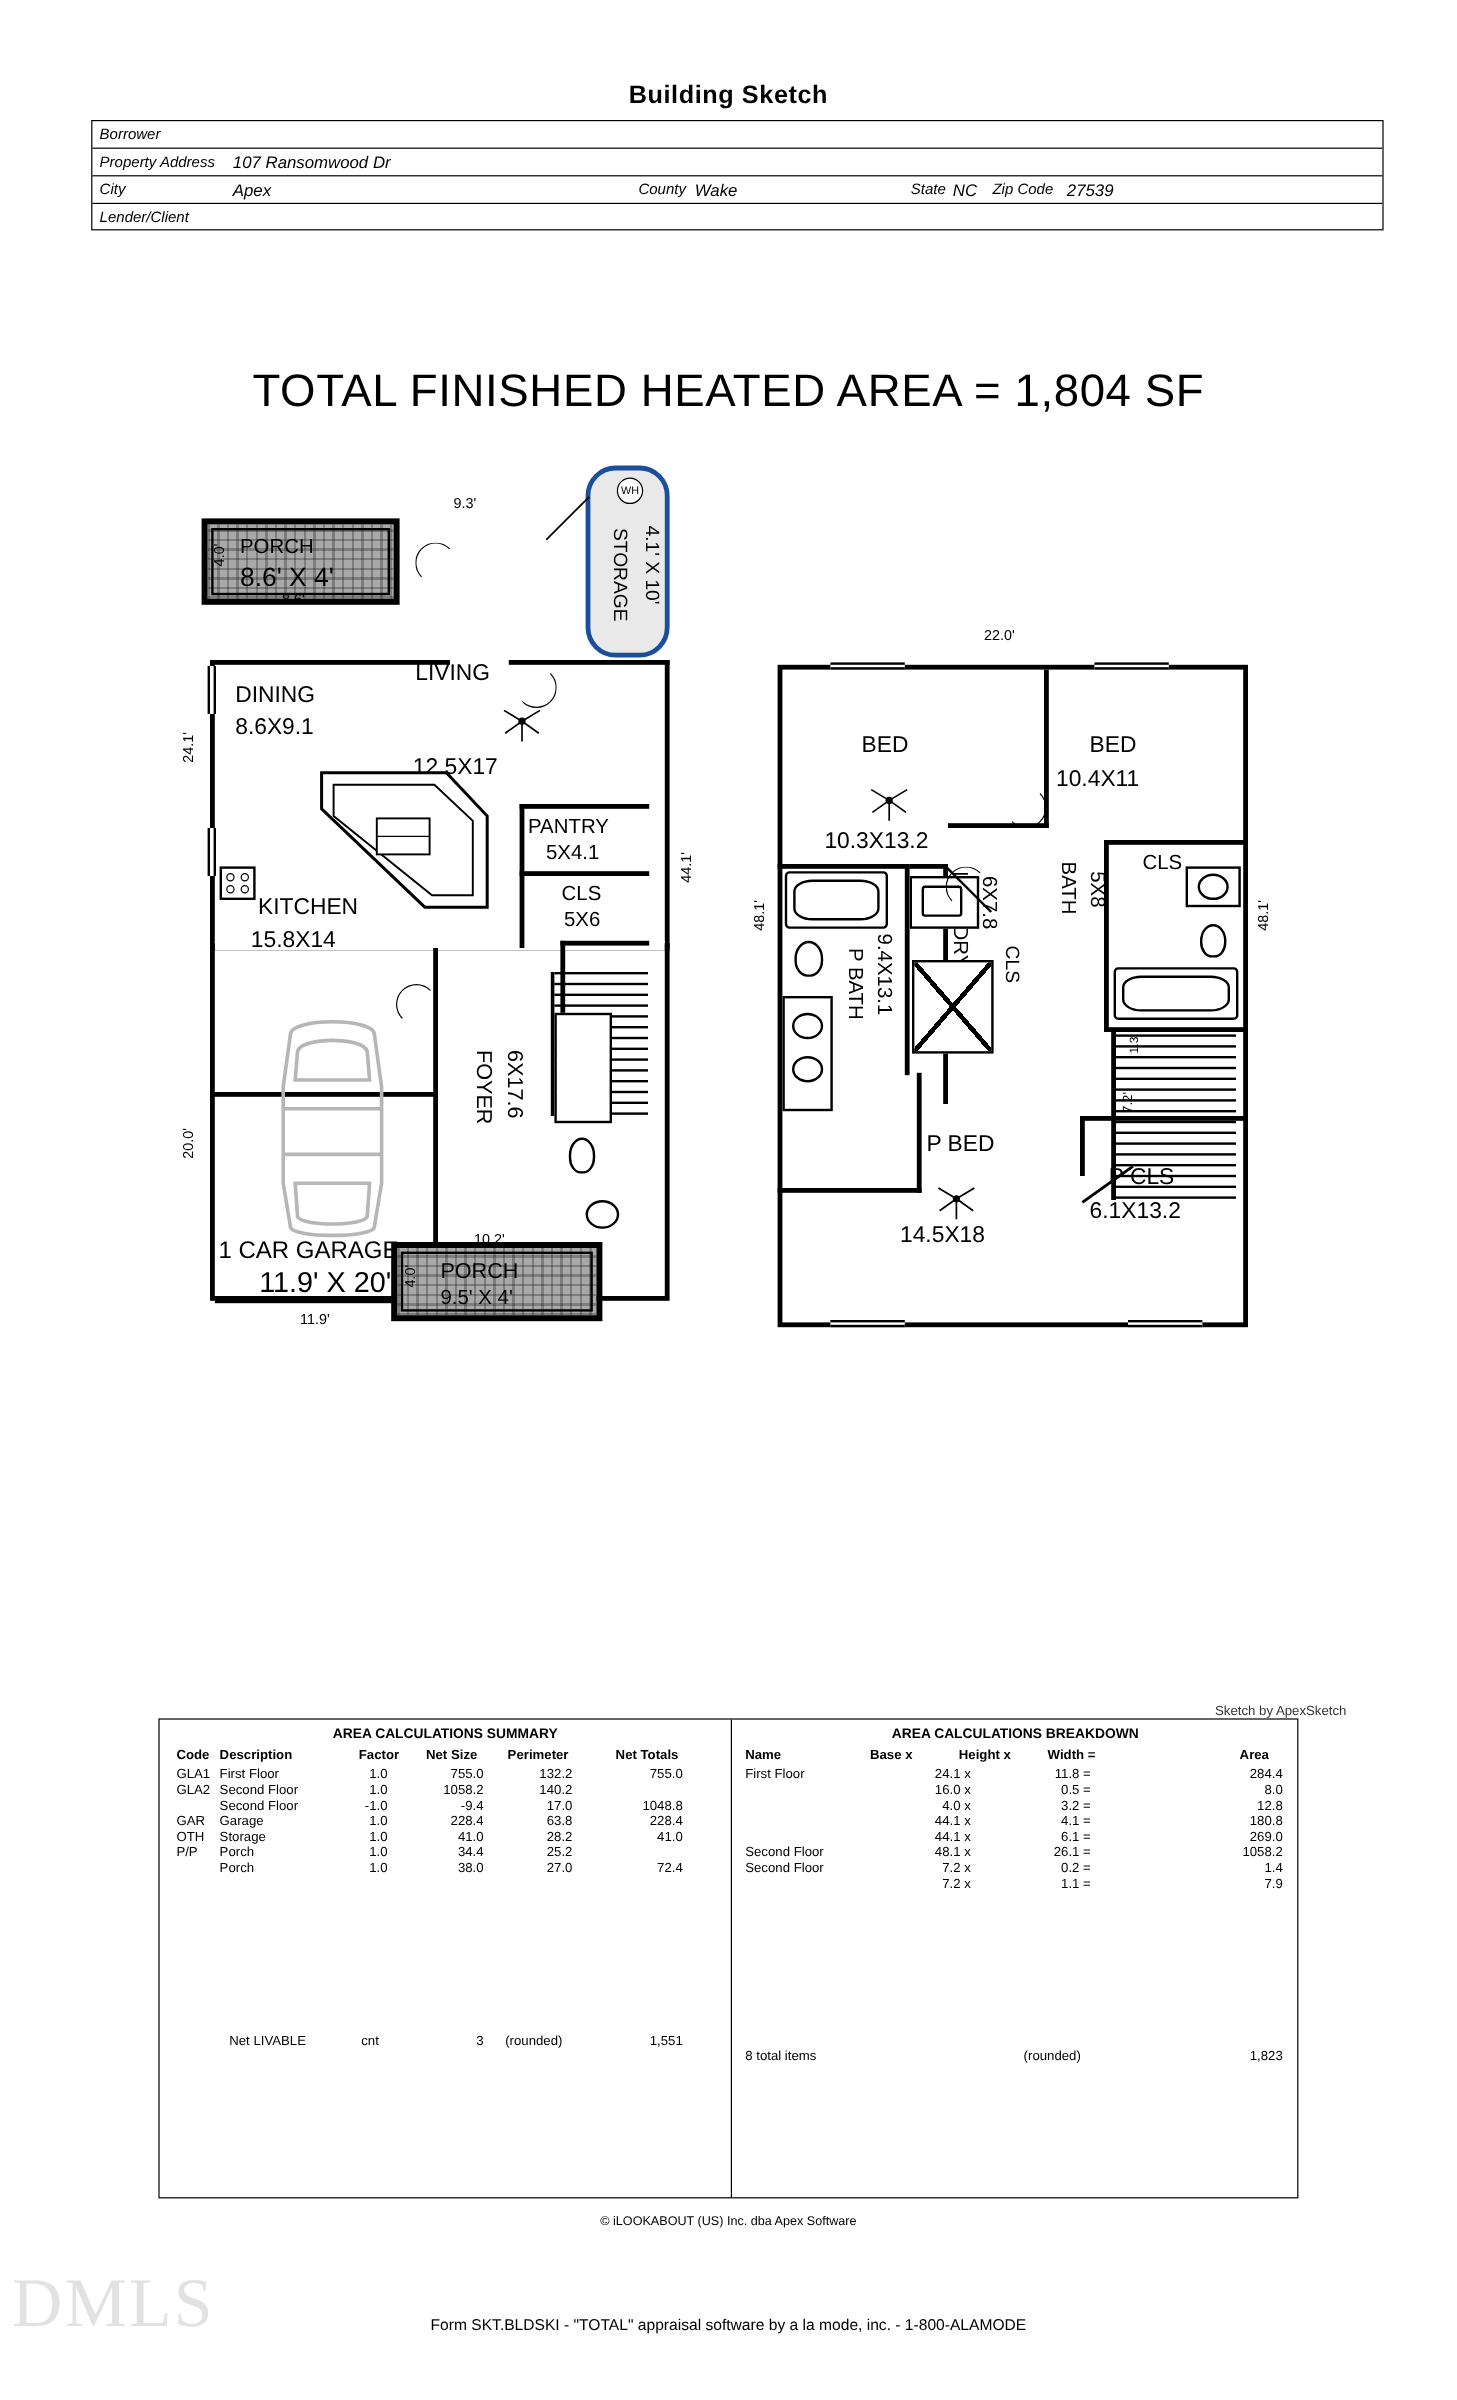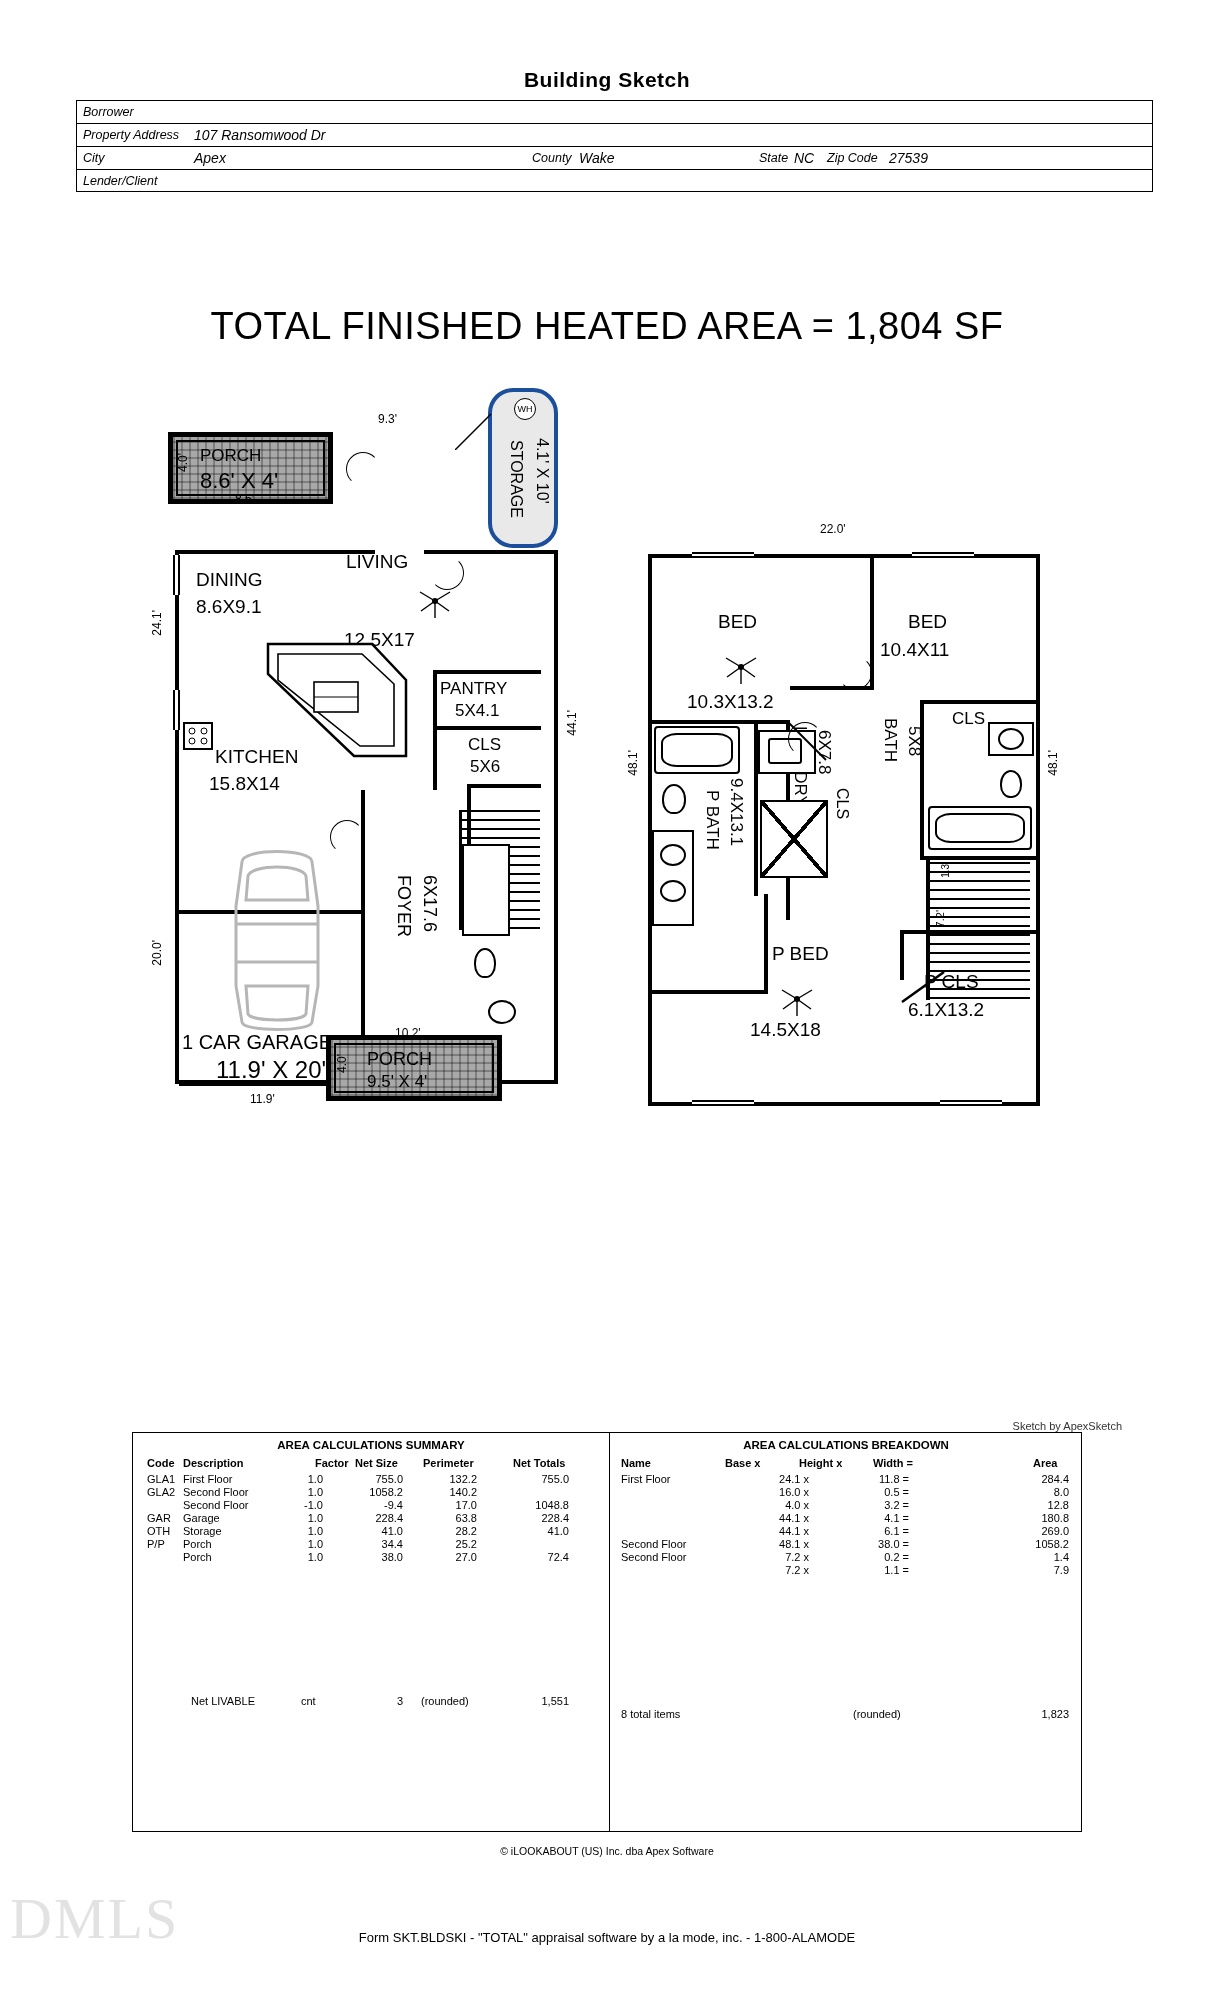--- a/index.html
+++ b/index.html
@@ -431,21 +431,21 @@
   </div>
 
   <div class="sketchby">Sketch by ApexSketch</div>
 
   <div class="tables">
     <div class="tbl-div"></div>
 
     <div class="tbl-title" style="left:0; top:6px; width:476px;">AREA CALCULATIONS SUMMARY</div>
     <div class="cell b" style="left:14px;  top:24px;">Code</div>
     <div class="cell b" style="left:50px;  top:24px;">Description</div>
-    <div class="cell b" style="left:165px; top:24px;padding-left:17px;">Factor</div>
+    <div class="cell b" style="left:149px; top:24px;padding-left:17px;">Factor</div>
     <div class="cell b" style="left:222px; top:24px;">Net Size</div>
     <div class="cell b" style="left:290px; top:24px;">Perimeter</div>
     <div class="cell b" style="left:380px; top:24px;">Net Totals</div>
 
     <div class="cell" style="left:14px;  top:40px;">GLA1</div>
     <div class="cell" style="left:50px;  top:40px;">First Floor</div>
     <div class="cell r" style="left:150px; top:40px; width:40px;">1.0</div>
     <div class="cell r" style="left:210px; top:40px; width:60px;">755.0</div>
     <div class="cell r" style="left:288px; top:40px; width:56px;">132.2</div>
     <div class="cell r" style="left:380px; top:40px; width:56px;">755.0</div>
@@ -525,21 +525,21 @@
     <div class="cell r" style="left:700px; top:79px; width:76px;">4.1  =</div>
     <div class="cell r" style="left:868px; top:79px; width:68px;">180.8</div>
 
     <div class="cell" style="left:488px; top:92px;"></div>
     <div class="cell r" style="left:610px; top:92px; width:66px;">44.1  x</div>
     <div class="cell r" style="left:700px; top:92px; width:76px;">6.1  =</div>
     <div class="cell r" style="left:868px; top:92px; width:68px;">269.0</div>
 
     <div class="cell" style="left:488px; top:105px;">Second Floor</div>
     <div class="cell r" style="left:610px; top:105px; width:66px;">48.1  x</div>
-    <div class="cell r" style="left:700px; top:105px; width:76px;">38.0  =</div>
+    <div class="cell r" style="left:700px; top:105px; width:76px;">26.1  =</div>
     <div class="cell r" style="left:862px; top:105px; width:74px;">1058.2</div>
 
     <div class="cell" style="left:488px; top:118px;">Second Floor</div>
     <div class="cell r" style="left:610px; top:118px; width:66px;">7.2  x</div>
     <div class="cell r" style="left:700px; top:118px; width:76px;">0.2  =</div>
     <div class="cell r" style="left:868px; top:118px; width:68px;">1.4</div>
 
     <div class="cell" style="left:488px; top:131px;"></div>
     <div class="cell r" style="left:610px; top:131px; width:66px;">7.2  x</div>
     <div class="cell r" style="left:700px; top:131px; width:76px;">1.1  =</div>

